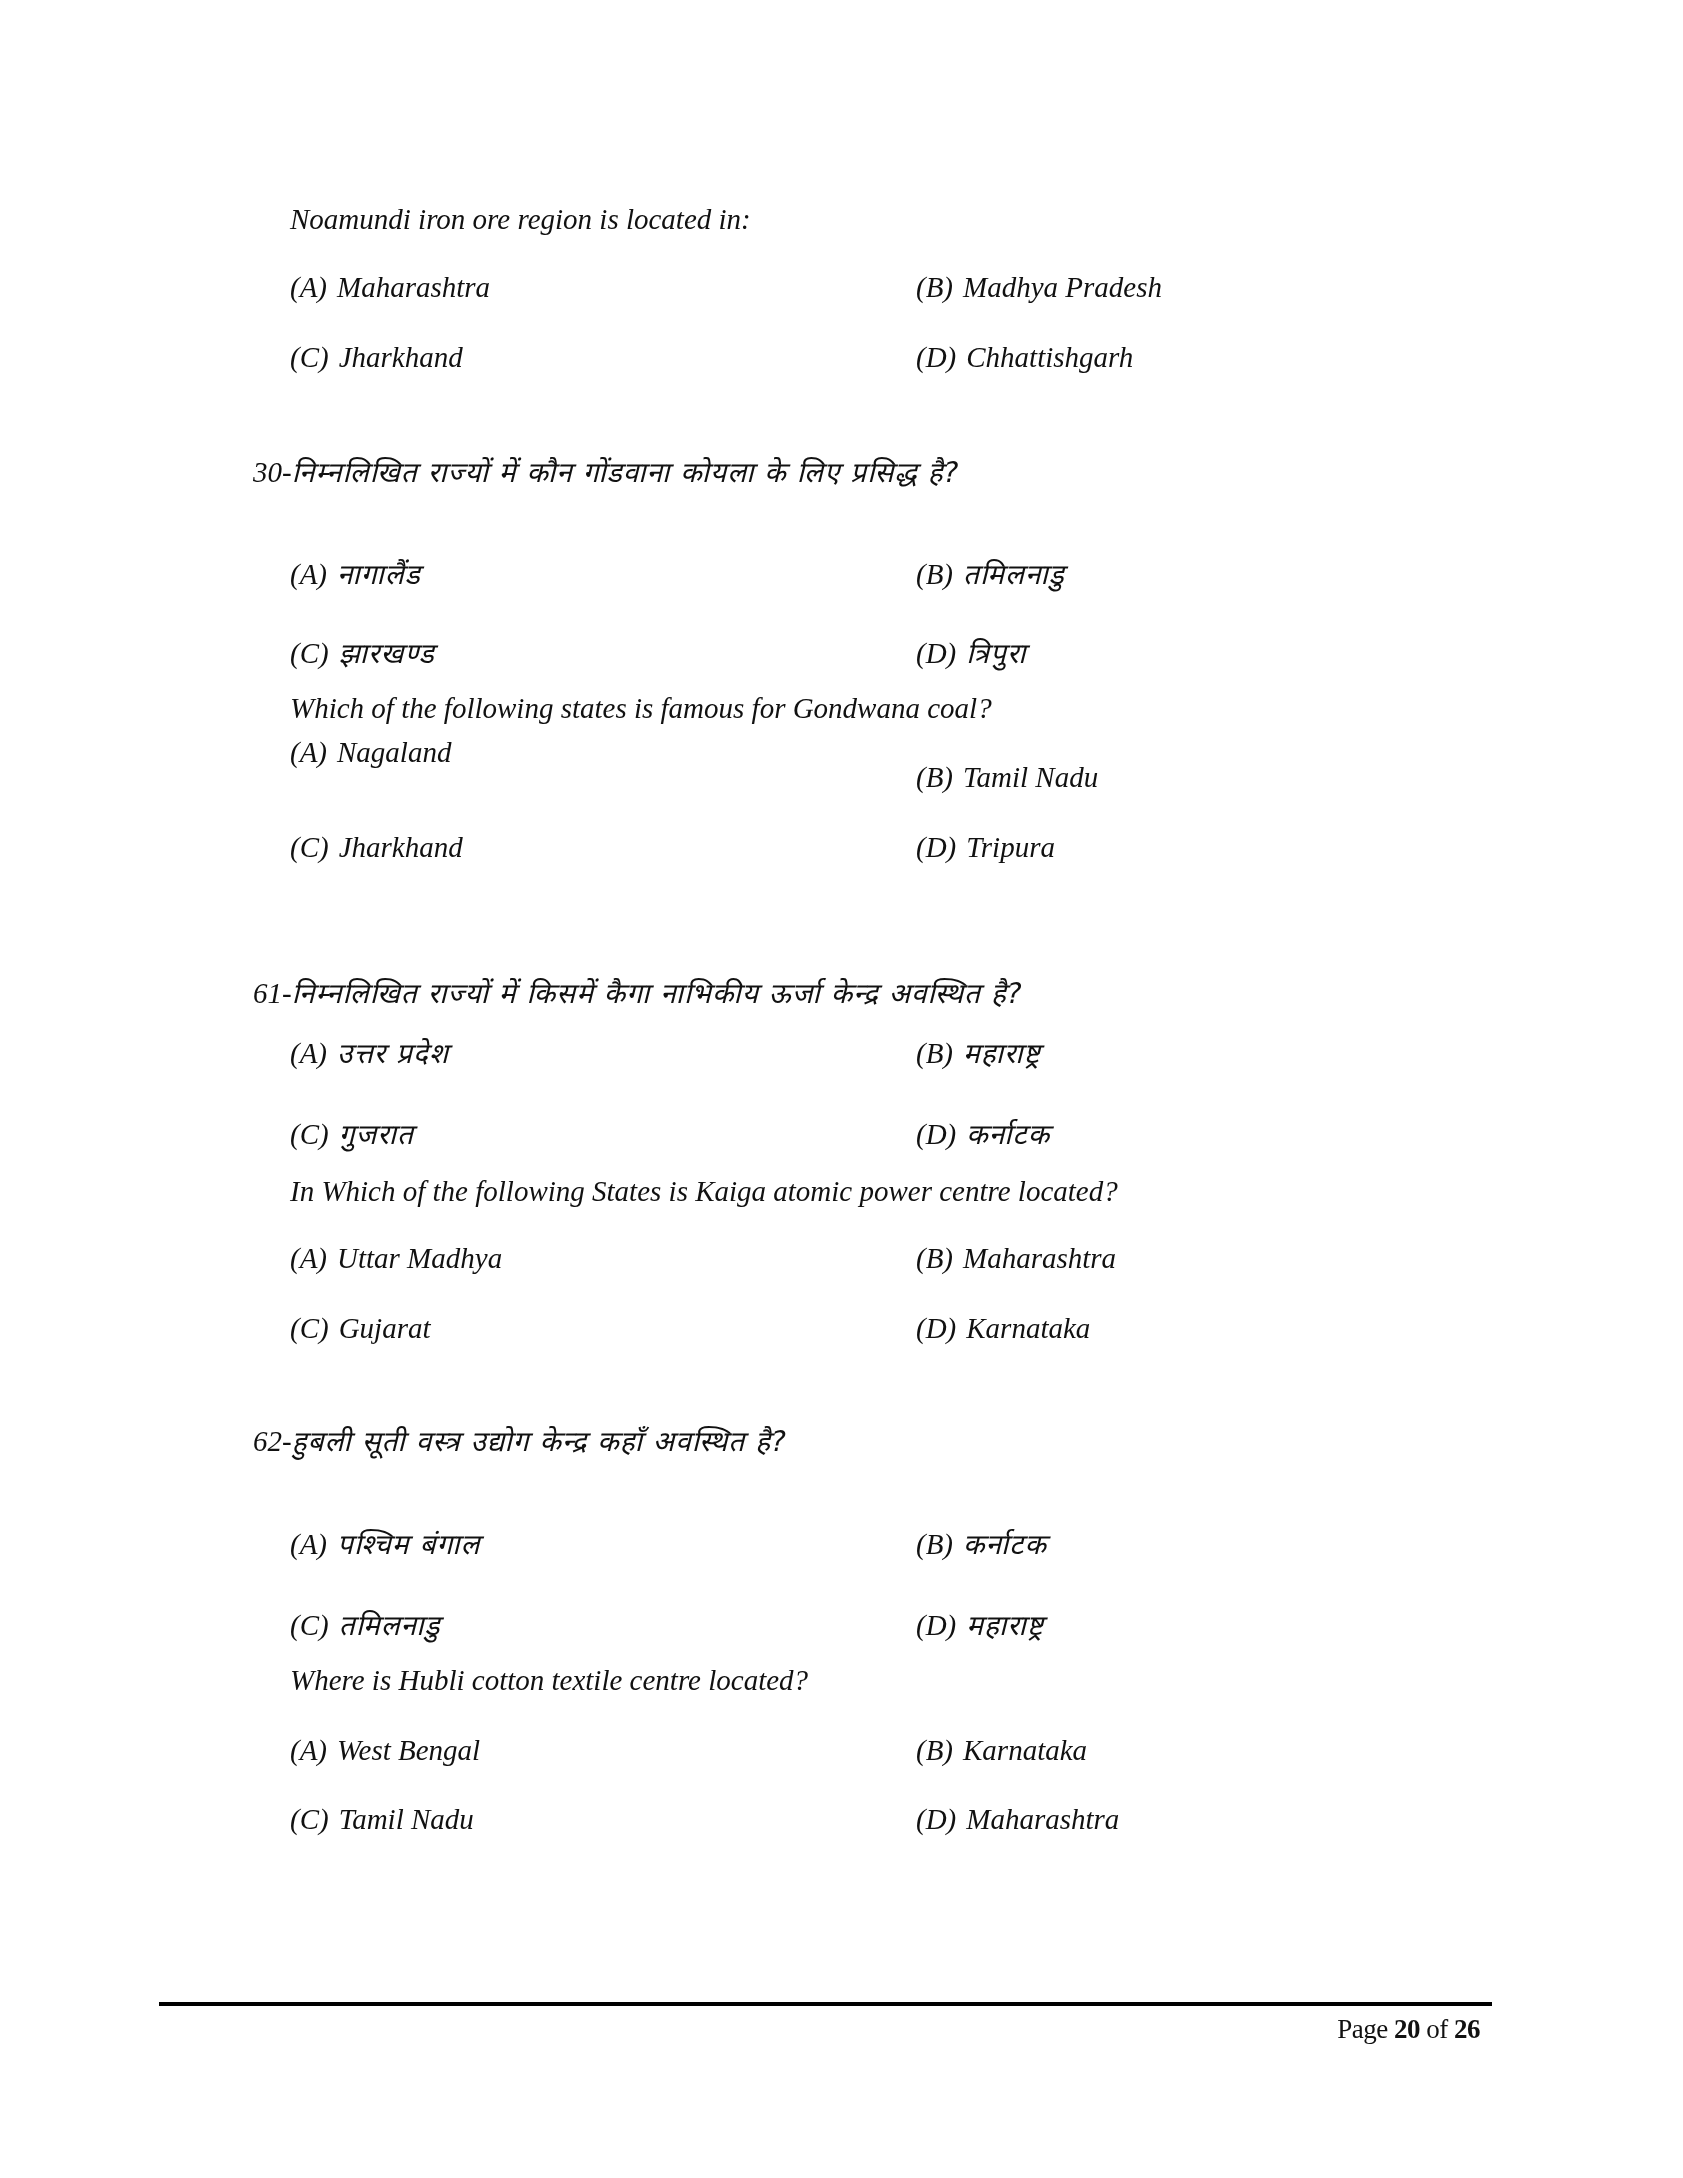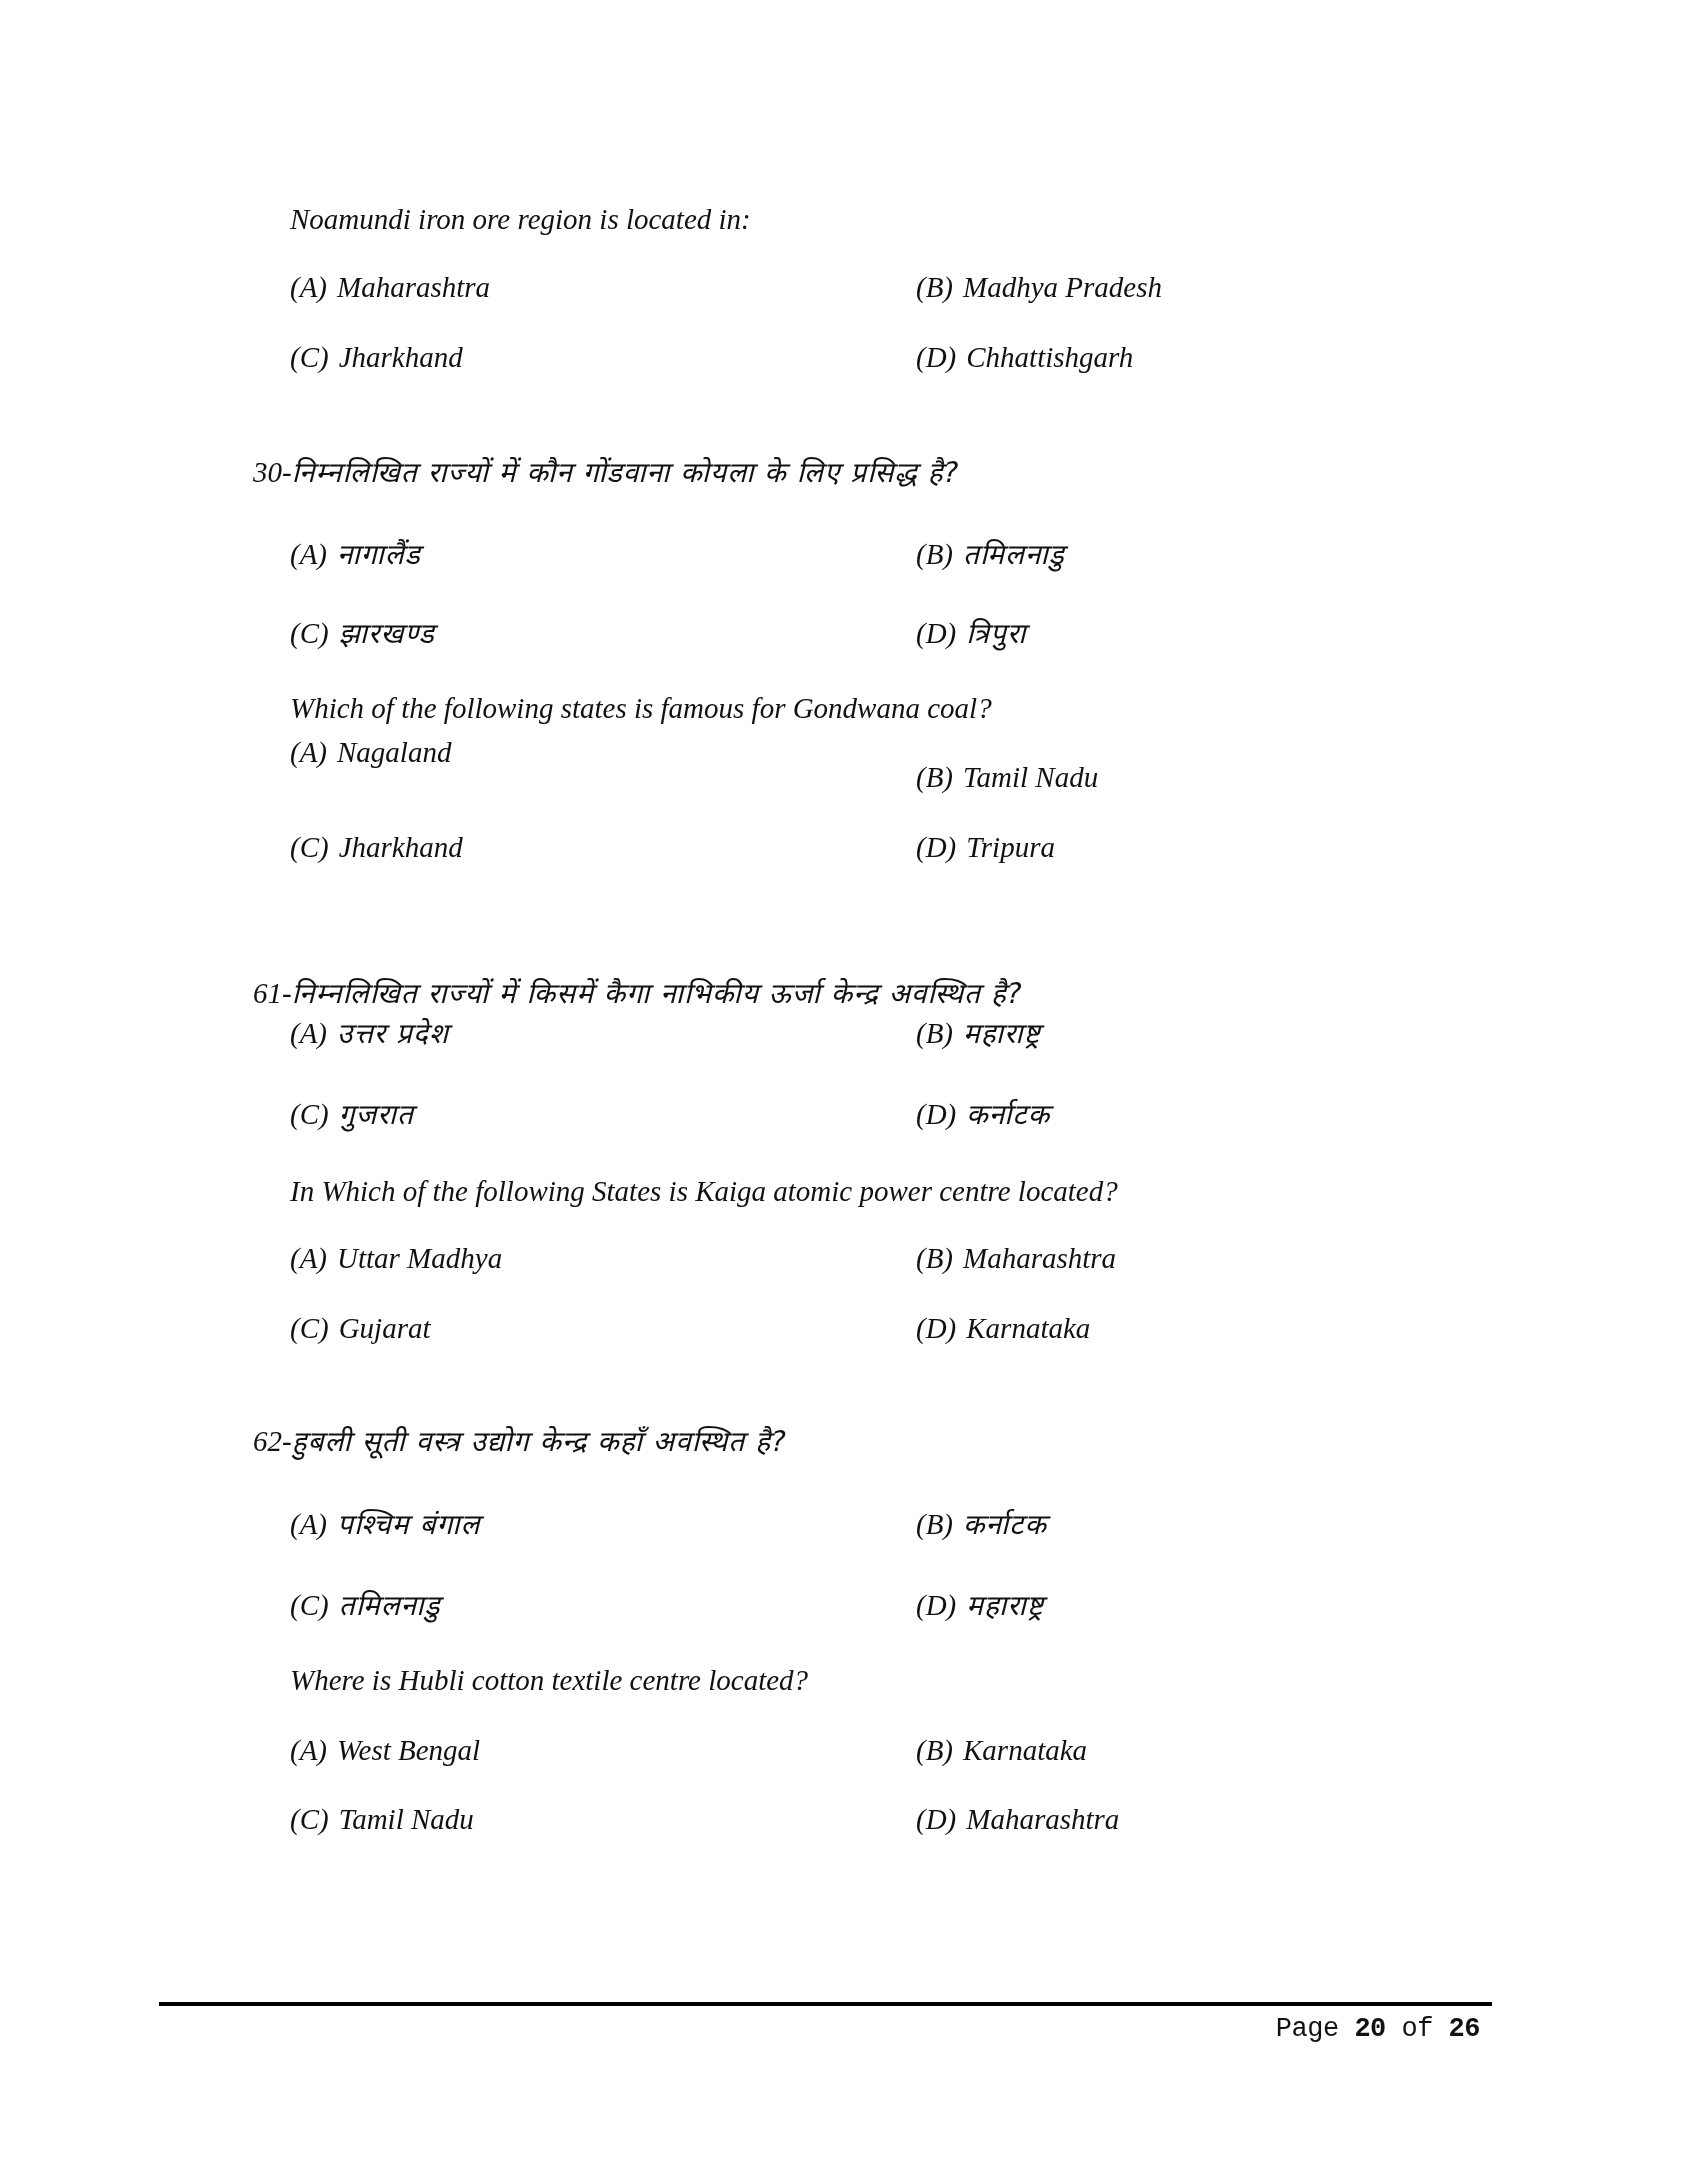--- a/index.html
+++ b/index.html
@@ -1,26 +1,26 @@
 <!DOCTYPE html>
 <html><head>
 <meta charset="utf-8">
 <style>
   html, body { margin:0; padding:0; background:#ffffff; }
   body { width:1683px; height:2178px; position:relative; overflow:hidden;
          font-family:"Liberation Serif", "DejaVu Serif", serif; color:#111; }
   .line { position:absolute; white-space:nowrap; font-size:29px; line-height:34px;font-style:italic; }
-  .hi { font-family:"DejaVu Sans", sans-serif; font-size:28px; letter-spacing:1px; }
+  .hi { font-family:"DejaVu Sans", sans-serif; font-size:28px; letter-spacing:1px;margin-top:20px; }
   .q { left:253px; }
   .stem { left:290px; }
   .optA { left:290px; }
   .optB { left:916px; }
   .lbl { margin-right:10px; }
   .rule { position:absolute; left:159px; width:1333px; top:2002px; height:4px; background:#000; }
-  .footer { position:absolute; right:203px; top:2014px; font-family:Liberation Mono, monospace;
+  .footer { position:absolute; right:203px; top:2014px; font-family:Liberation Serif, serif;
             font-size:27px; letter-spacing:-0.5px; }
   .footer b { font-weight:bold; }
 </style>
 </head>
 <body>
 
 <div class="line stem" style="top:202px">Noamundi iron ore region is located in:</div>
 <div class="line optA" style="top:270px"><span class="lbl">(A)</span><span>Maharashtra</span></div>
 <div class="line optB" style="top:270px"><span class="lbl">(B)</span><span>Madhya Pradesh</span></div>
 <div class="line optA" style="top:340px"><span class="lbl">(C)</span><span>Jharkhand</span></div>

